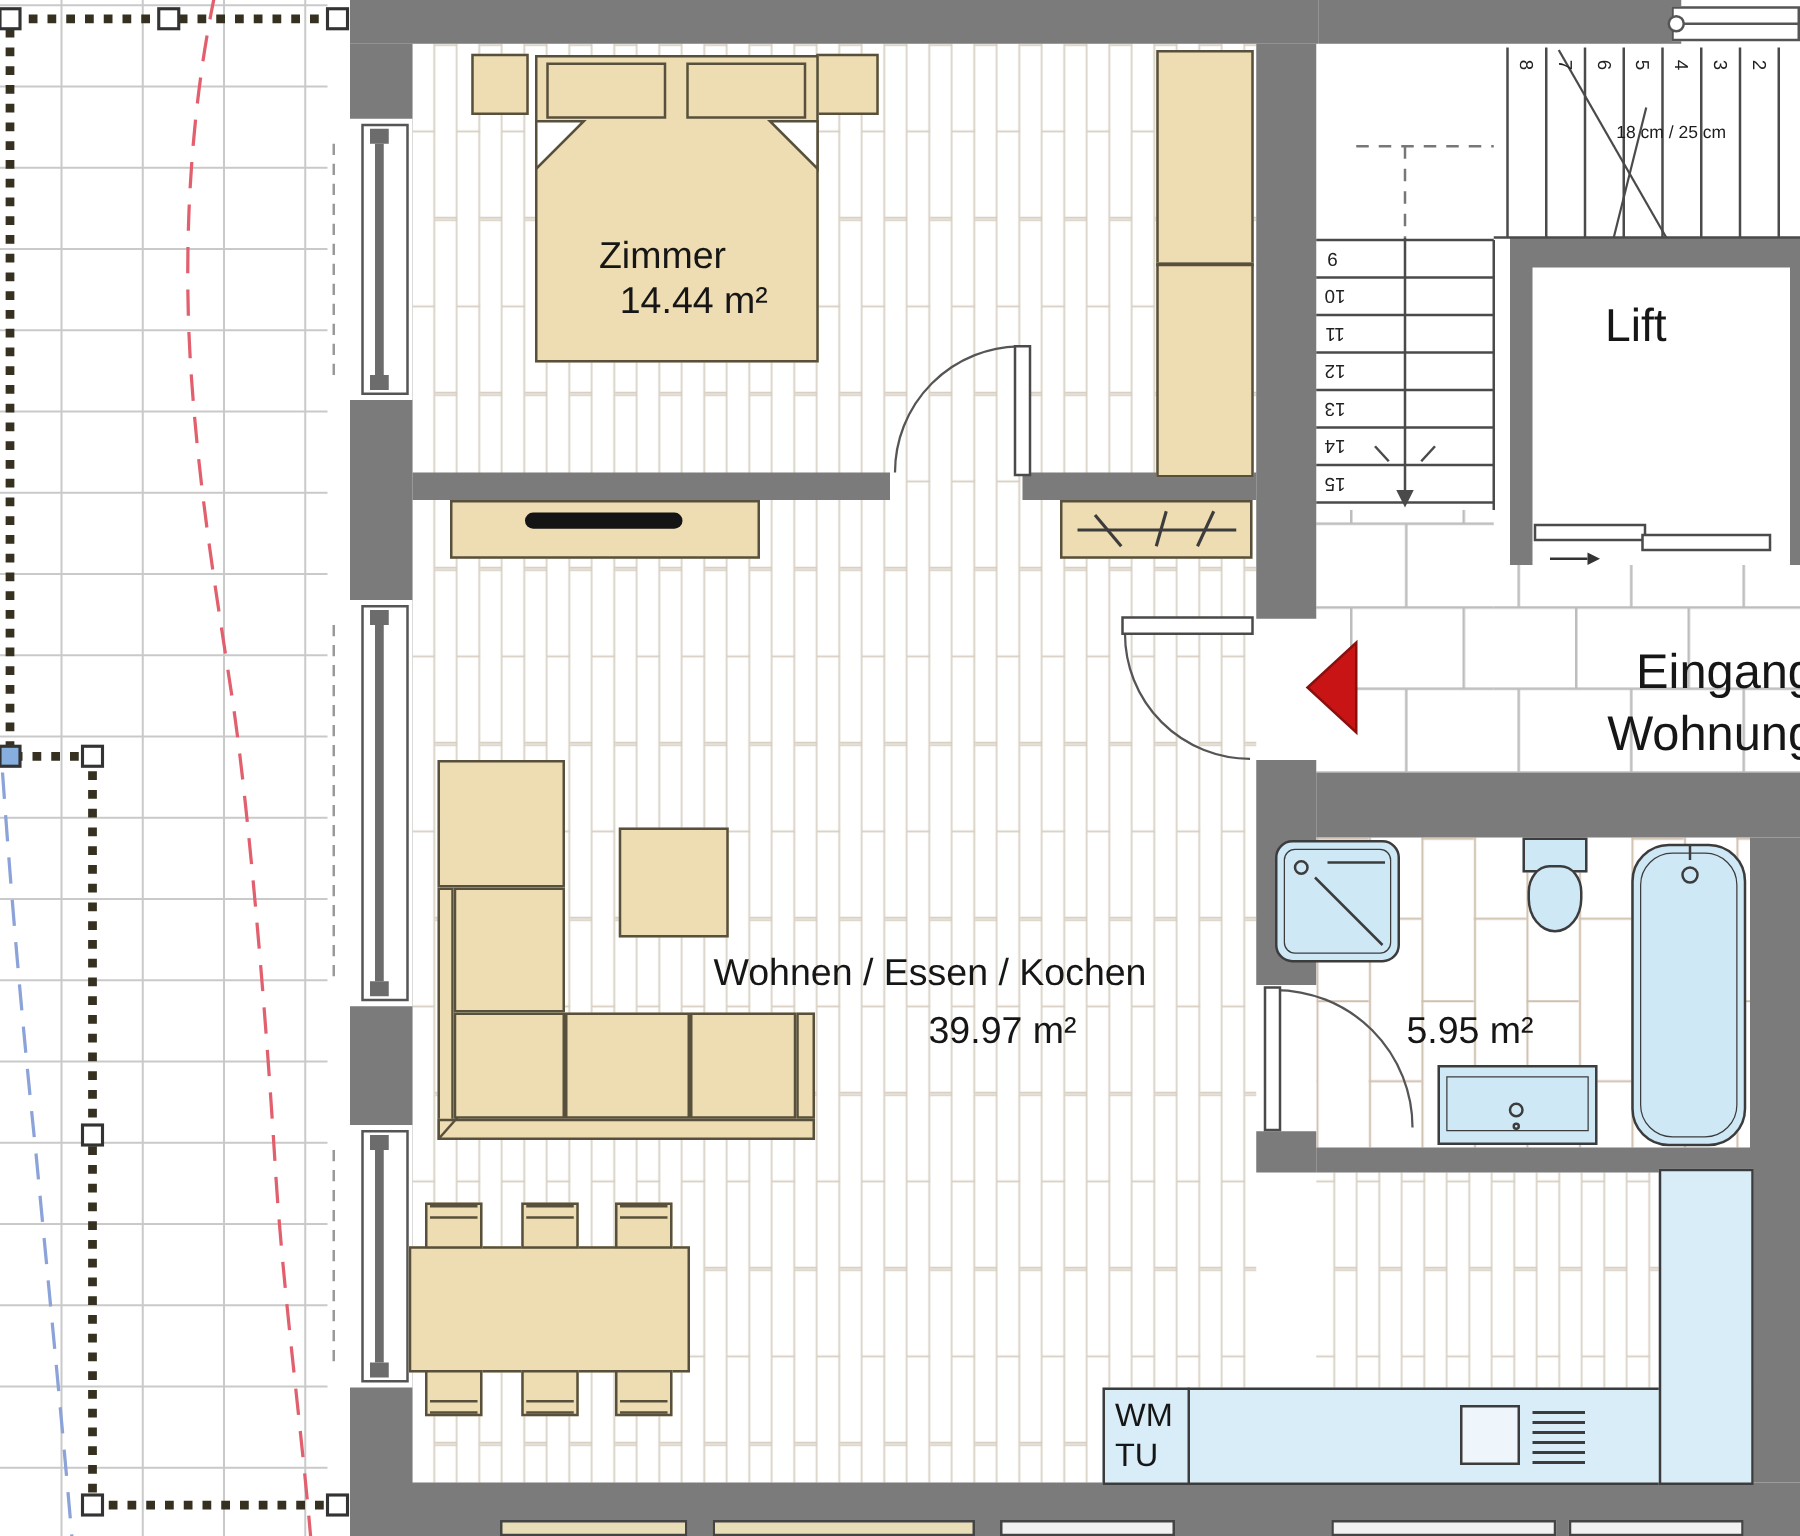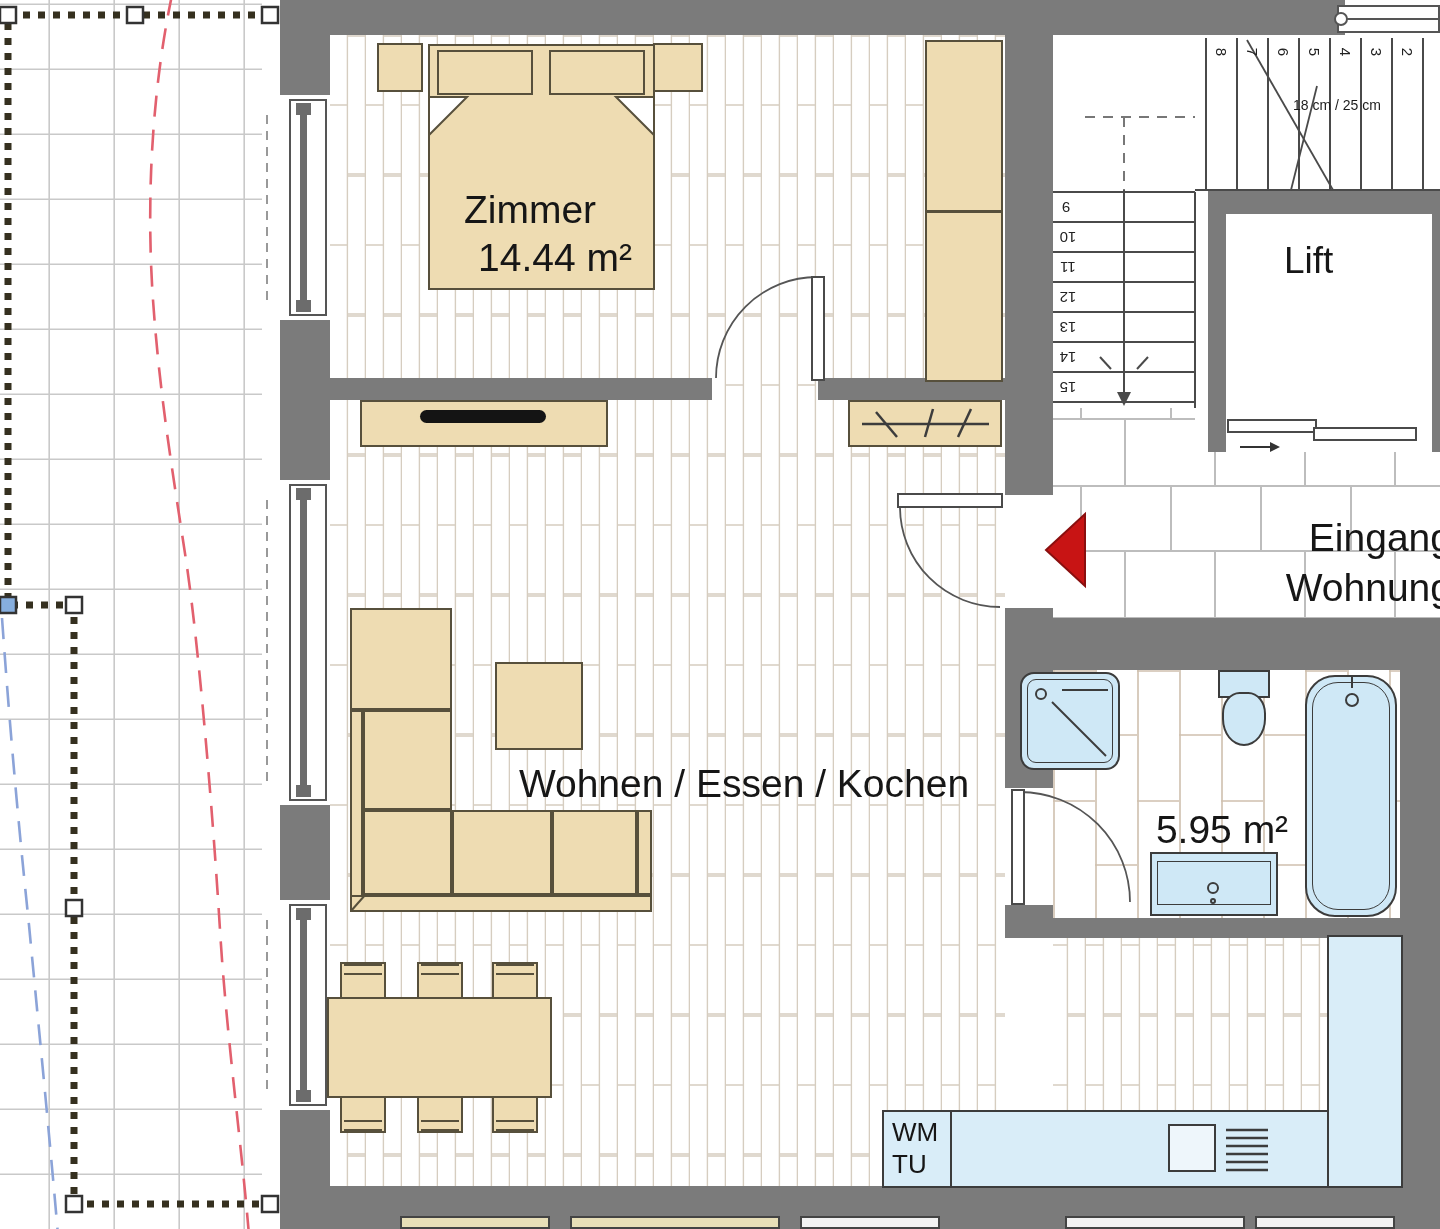--- a/index.html
+++ b/index.html
@@ -8,21 +8,21 @@
   .abs{position:absolute;box-sizing:border-box;}
   .wall{background:#7b7b7b;}
   .furn{background:#eedcb2;border:2px solid #57503c;}
   .blue{background:#d9edf8;border:2px solid #3c3c3c;}
   .whitebox{background:#fff;border:2px solid #555;}
   svg{position:absolute;left:0;top:0;}
   #floorsvg{z-index:1;}
   .layer2{z-index:2;}
   .layer3{z-index:3;}
   #topsvg{z-index:4;pointer-events:none;}
-  .room-label{color:#161616;font-size:39px;text-align:center;white-space:nowrap;z-index:3;}
+  .room-label{color:#161616;font-size:30px;text-align:center;white-space:nowrap;z-index:3;}
   .small-label{color:#161616;font-size:26px;line-height:32px;z-index:3;}
   .lift-label{color:#161616;font-size:37px;z-index:3;}
   .eingang{color:#161616;font-size:39px;line-height:50px;text-align:right;white-space:nowrap;z-index:3;}
   .chair{background:#eedcb2;border:2px solid #57503c;}
   .chair .band{position:absolute;left:2px;right:2px;height:7px;border:0;background:transparent;
                border-bottom:2px solid #57503c;border-top:2px solid #57503c;}
   .glassline{background:#6c6c6c;}
   .wincap{background:#6c6c6c;}
 </style>
 </head>
@@ -170,23 +170,24 @@
   <div class="abs blue layer3" style="left:1218px;top:670px;width:52px;height:28px;background:#cfe8f6"></div>
   <div class="abs blue layer3" style="left:1222px;top:692px;width:44px;height:54px;background:#cfe8f6;border-radius:40% 40% 50% 50%"></div>
   <div class="abs blue layer3" style="left:1305px;top:675px;width:92px;height:242px;border-radius:30px;background:#cfe8f6">
     <div class="abs" style="left:5px;top:5px;width:78px;height:228px;border:1.5px solid #3c3c3c;border-radius:26px"></div>
   </div>
   <div class="abs blue layer3" style="left:1150px;top:852px;width:128px;height:64px;background:#cfe8f6">
     <div class="abs" style="left:5px;top:7px;width:114px;height:44px;border:1.5px solid #3c3c3c"></div>
   </div>
 
   <div class="abs room-label" style="left:380px;top:188px;width:300px">Zimmer</div>
-  <div class="abs room-label" style="left:405px;top:236px;width:300px">14.44 m²</div>
+  <div class="abs room-label" style="left:405px;top:224px;width:300px">14.44 m²</div>
   <div class="abs room-label" style="left:494px;top:762px;width:500px">Wohnen / Essen / Kochen</div>
-  <div class="abs room-label" style="left:1122px;top:808px;width:200px">5.95 m²</div>
+  <div class="abs room-label" style="left:552px;top:808px;width:500px">39.97 m²</div>
+  <div class="abs room-label" style="left:1076px;top:808px;width:200px">5.95 m²</div>
   <div class="abs lift-label" style="left:1284px;top:240px">Lift</div>
   <div class="abs eingang" style="left:1200px;top:513px;width:252px">Eingang</div>
   <div class="abs eingang" style="left:1200px;top:563px;width:252px">Wohnung</div>
 
   <div class="abs layer3" style="left:400px;top:1216px;width:150px;height:13px;background:#e8dfb8;border:2px solid #444"></div>
   <div class="abs layer3" style="left:570px;top:1216px;width:210px;height:13px;background:#e8dfb8;border:2px solid #444"></div>
   <div class="abs layer3" style="left:800px;top:1216px;width:140px;height:13px;background:#f2f2f2;border:2px solid #444"></div>
   <div class="abs layer3" style="left:1065px;top:1216px;width:180px;height:13px;background:#f2f2f2;border:2px solid #444"></div>
   <div class="abs layer3" style="left:1255px;top:1216px;width:140px;height:13px;background:#f2f2f2;border:2px solid #444"></div>
 

